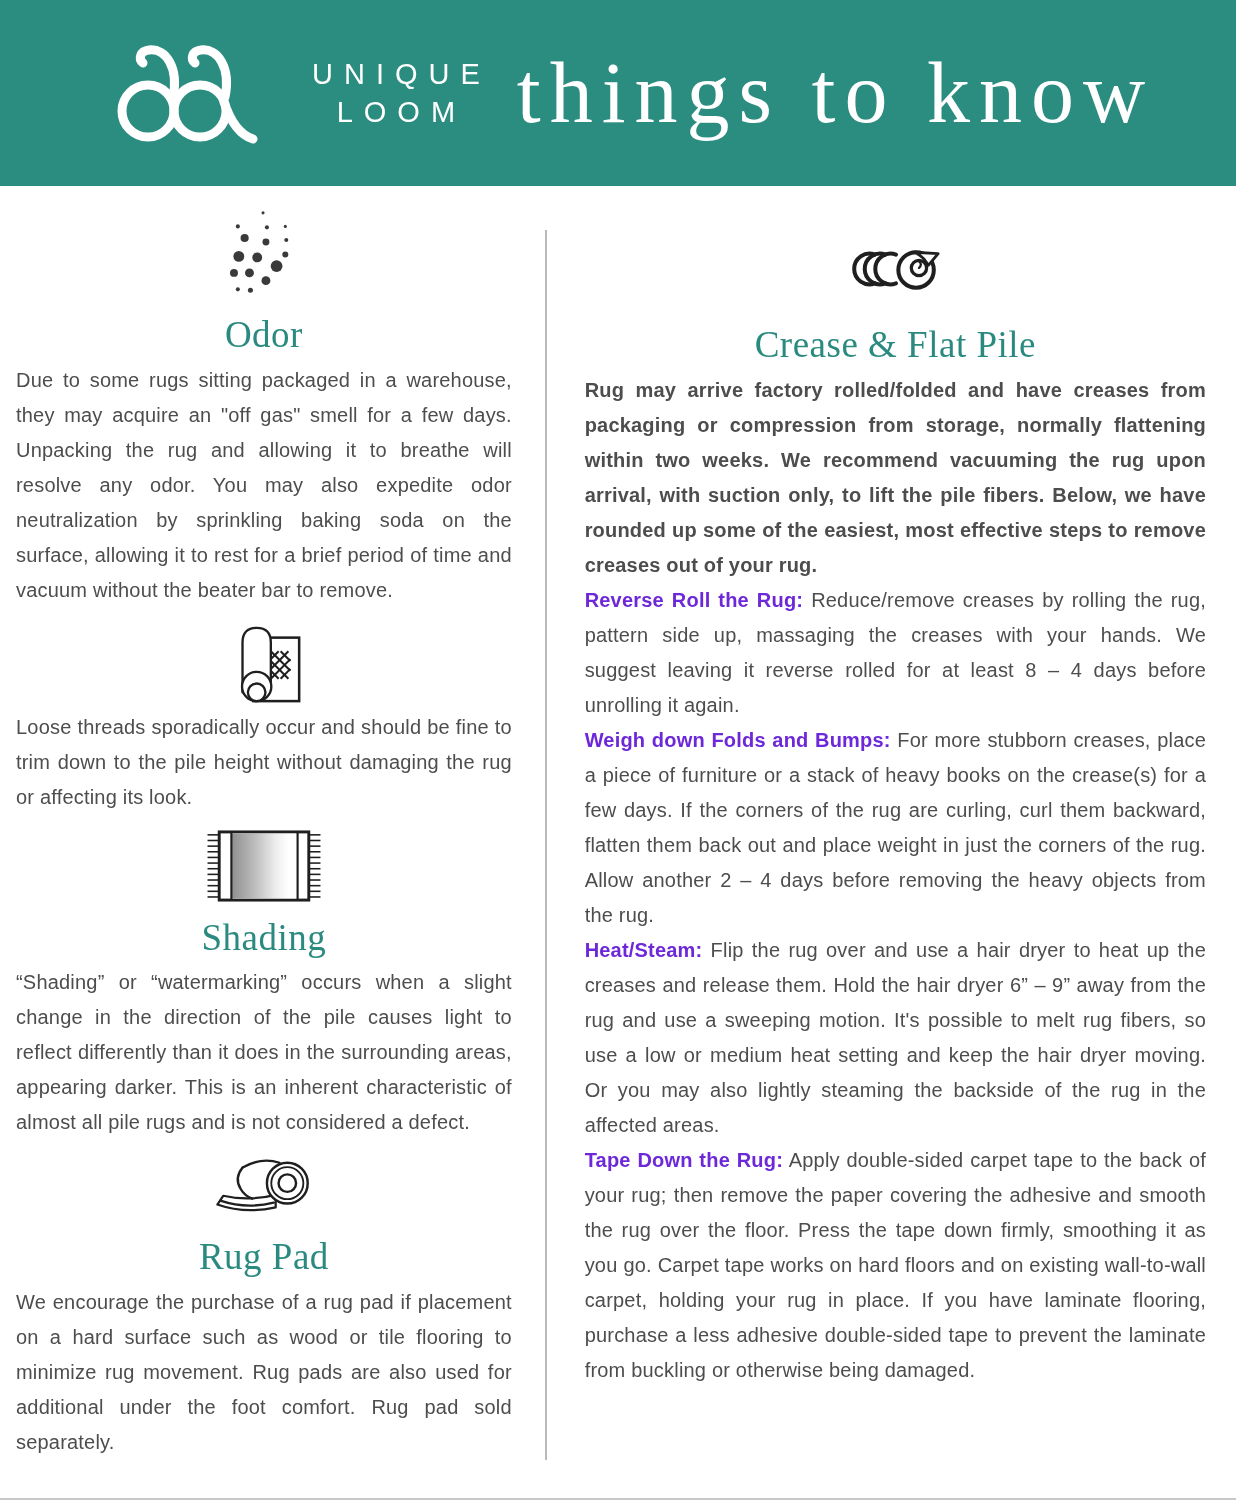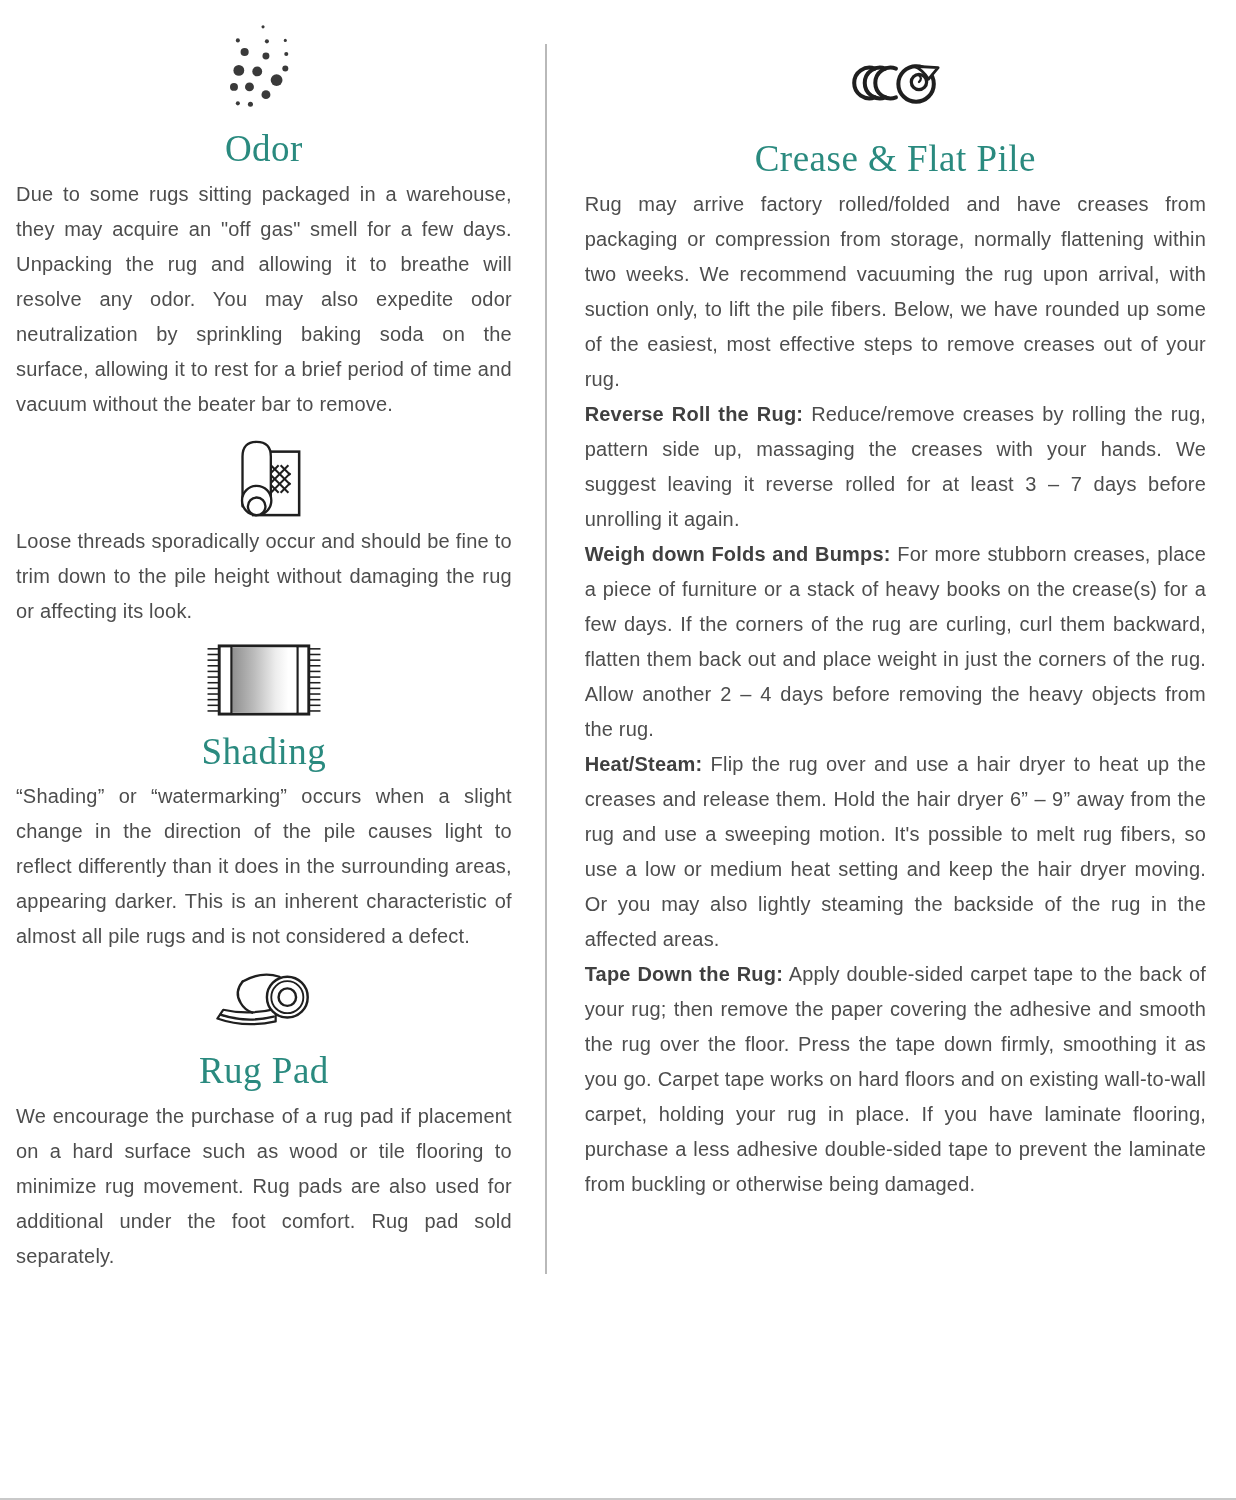--- a/index.html
+++ b/index.html
@@ -35,31 +35,49 @@
   h2{
     font-family:"Liberation Serif","DejaVu Serif",serif;
     font-weight:400;color:#2a8a7f;text-align:center;
     font-size:37px;letter-spacing:0.5px;margin:10px 0 6px;line-height:1.15;
   }
   p.body{
     margin:0;color:#4d4d4d;font-size:20px;line-height:35px;
     text-align:justify;letter-spacing:0.2px;
   }
   .tip{margin-top:27px;}
-  .tip strong{color:#404040;font-weight:700;}
-  .intro{margin-top:6px;}
+  .tip strong{color:#6d28d9;font-weight:700;}
+  .intro{margin-top:6px;font-weight:bold;}
   .crease-head{margin-top:28px;}
   .bottom-line{position:absolute;left:0;bottom:0;width:100%;height:2px;background:#c9c9c9;}
   svg .st{stroke:#1f1f1f;fill:none;stroke-width:2.4;stroke-linecap:round;stroke-linejoin:round;}
 </style>
 </head>
 <body>
 
 <div class="page">
 
+  <div class="header">
+    <div class="logo-wrap">
+      <svg width="190" height="106" viewBox="0 0 190 106">
+        <g stroke="#ffffff" stroke-width="9" fill="none" stroke-linecap="round">
+          <circle cx="52" cy="71" r="26"></circle>
+          <circle cx="104" cy="71" r="26"></circle>
+          <path d="M 77 57 C 83 28 70 8 53 10 C 44 11 42 19 47 23"></path>
+          <path d="M 129 57 C 135 28 122 8 105 10 C 96 11 94 19 99 23"></path>
+          <path d="M 128 62 C 135 83 144 95 157 99"></path>
+        </g>
+      </svg>
+      <div class="brand">
+        <div>UNIQUE</div>
+        <div>LOOM</div>
+      </div>
+    </div>
+    <div class="page-title">things to know</div>
+  </div>
 
   <div class="main">
 
     <div class="col-left">
 
       <div class="sec">
         <div class="icon-box">
           <svg width="70" height="92" viewBox="0 0 70 95">
             <g fill="#3a3a3a">
               <circle cx="34" cy="5" r="1.6"></circle>
@@ -186,21 +204,21 @@
           </g>
           <circle cx="70" cy="25" r="18.5" fill="#ffffff" stroke="#1f1f1f" stroke-width="4.2"></circle>
           <path d="M 68 6.5 L 93 8 L 83 20 Q 77 10 68 6.5 Z" fill="#ffffff" stroke="#1f1f1f" stroke-width="3" stroke-linejoin="round"></path>
           <circle cx="73" cy="23" r="8" fill="#ffffff" stroke="#1f1f1f" stroke-width="3.4"></circle>
           <path d="M 73 23 Q 77 19 73 16" stroke="#1f1f1f" stroke-width="2.4" fill="none" stroke-linecap="round"></path>
         </svg>
       </div>
       <h2 class="crease-head">Crease &amp; Flat Pile</h2>
       <p class="body intro">Rug may arrive factory rolled/folded and have creases from packaging or compression from storage, normally flattening within two weeks. We recommend vacuuming the rug upon arrival, with suction only, to lift the pile fibers. Below, we have rounded up some of the easiest, most effective steps to remove creases out of your rug.</p>
 
-      <p class="body tip"><strong>Reverse Roll the Rug:</strong> <span>Reduce/remove creases by rolling the rug, pattern side up, massaging the creases with your hands. We suggest leaving it reverse rolled for at least 3 – 7 days before unrolling it again.</span></p>
+      <p class="body tip"><strong>Reverse Roll the Rug:</strong> <span>Reduce/remove creases by rolling the rug, pattern side up, massaging the creases with your hands. We suggest leaving it reverse rolled for at least 8 – 4 days before unrolling it again.</span></p>
 
       <p class="body tip"><strong>Weigh down Folds and Bumps:</strong> <span>For more stubborn creases, place a piece of furniture or a stack of heavy books on the crease(s) for a few days. If the corners of the rug are curling, curl them backward, flatten them back out and place weight in just the corners of the rug. Allow another 2 – 4 days before removing the heavy objects from the rug.</span></p>
 
       <p class="body tip"><strong>Heat/Steam:</strong> <span>Flip the rug over and use a hair dryer to heat up the creases and release them. Hold the hair dryer 6” – 9” away from the rug and use a sweeping motion. It's possible to melt rug fibers, so use a low or medium heat setting and keep the hair dryer moving. Or you may also lightly steaming the backside of the rug in the affected areas.</span></p>
 
       <p class="body tip"><strong>Tape Down the Rug:</strong> <span>Apply double-sided carpet tape to the back of your rug; then remove the paper covering the adhesive and smooth the rug over the floor. Press the tape down firmly, smoothing it as you go. Carpet tape works on hard floors and on existing wall-to-wall carpet, holding your rug in place. If you have laminate flooring, purchase a less adhesive double-sided tape to prevent the laminate from buckling or otherwise being damaged.</span></p>
 
     </div>
   </div>
 

